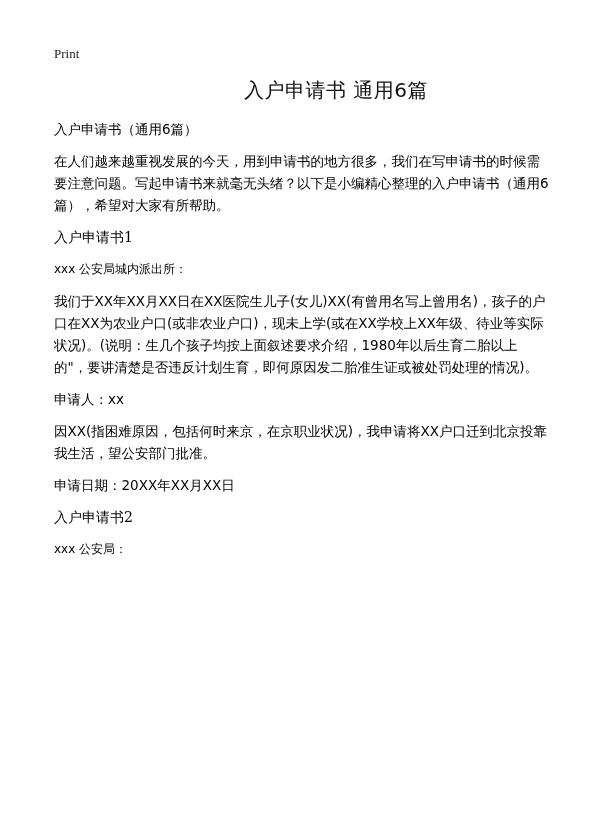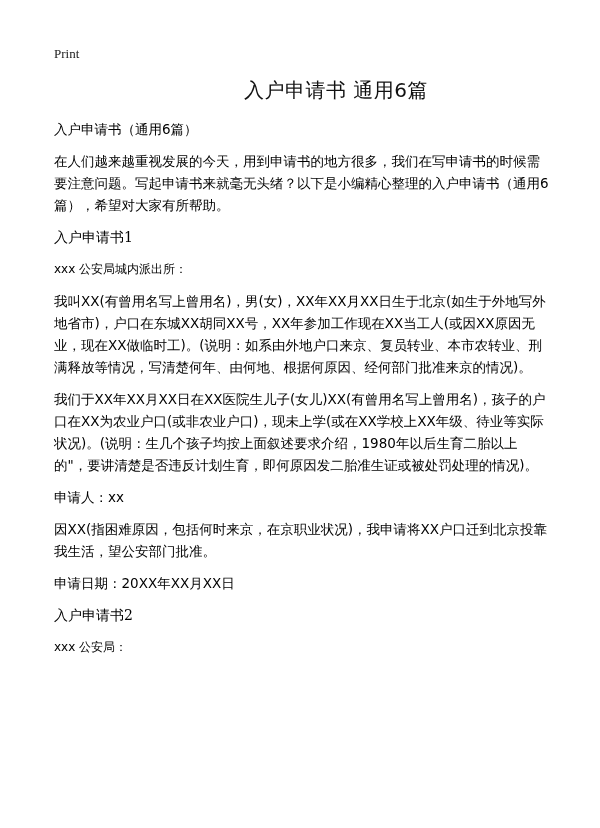--- a/index.html
+++ b/index.html
@@ -37,21 +37,20 @@
 <div class="page">
   <a class="print-link">Print</a>
   <h1 class="title">入户申请书 通用6篇</h1>
 
   <div class="content">
     <p>入户申请书（通用6篇）</p>
     <p>在人们越来越重视发展的今天，用到申请书的地方很多，我们在写申请书的时候需要注意问题。写起申请书来就毫无头绪？以下是小编精心整理的入户申请书（通用6篇），希望对大家有所帮助。</p>
 
     <h3>入户申请书1</h3>
     <p class="small">xxx 公安局城内派出所：</p>
-    <p>我叫XX(有曾用名写上曾用名)，男(女)，XX年XX月XX日生于北京(如生于外地写外地省市)，户口在东城XX胡同XX号，XX年参加工作现在XX当工人(或因XX原因无业，现在XX做临时工)。(说明：如系由外地户口来京、复员转业、本市农转业、刑满释放等情况，写清楚何年、由何地、根据何原因、经何部门批准来京的情况)。</p>
     <p>我们于XX年XX月XX日在XX医院生儿子(女儿)XX(有曾用名写上曾用名)，孩子的户口在XX为农业户口(或非农业户口)，现未上学(或在XX学校上XX年级、待业等实际状况)。(说明：生几个孩子均按上面叙述要求介绍，1980年以后生育二胎以上的"，要讲清楚是否违反计划生育，即何原因发二胎准生证或被处罚处理的情况)。</p>
     <p>申请人：xx</p>
     <p>因XX(指困难原因，包括何时来京，在京职业状况)，我申请将XX户口迁到北京投靠我生活，望公安部门批准。</p>
     <p>申请日期：20XX年XX月XX日</p>
 
     <h3>入户申请书2</h3>
     <p class="small">xxx 公安局：</p>
   </div>
 </div>
 

